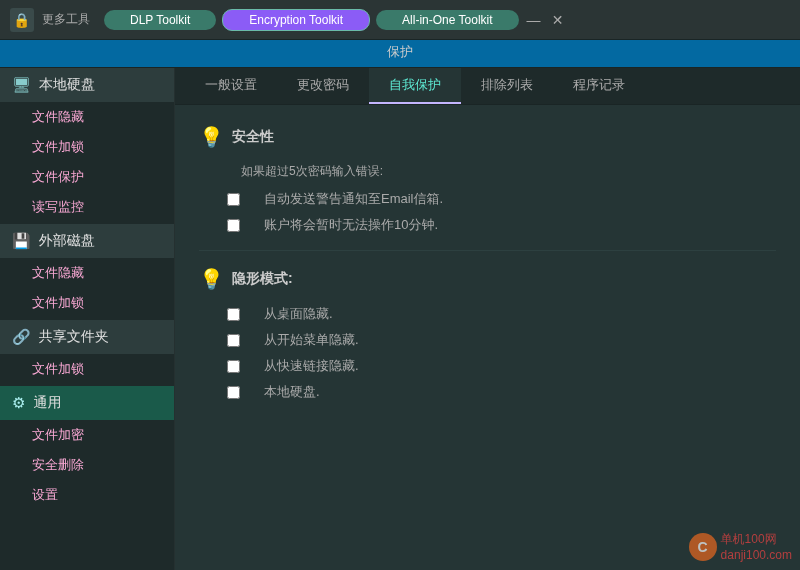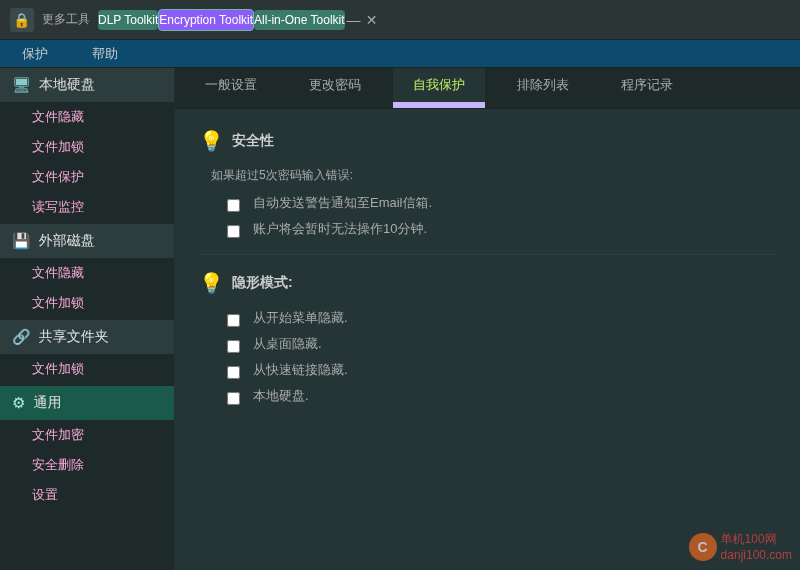--- a/index.html
+++ b/index.html
@@ -35,30 +35,31 @@
       font-size: 14px;
     }
     .titlebar-title {
       color: #ddd;
       font-size: 13px;
       flex: 1;
     }
     .titlebar-controls {
       display: flex;
       align-items: center;
+      gap: 6px;
     }
     .more-tools-label {
       color: #aaa;
       font-size: 12px;
       margin-right: 8px;
     }
     .toolkit-btn {
-      padding: 3px 0;
+      padding: 3px 26px;
       border: none;
-      border-radius: 4px;
+      border-radius: 10px;
       font-size: 12px;
       cursor: pointer;
       font-family: "Microsoft YaHei", sans-serif;
     }
     .toolkit-btn-dlp {
       background: #3a7a6a;
       color: #fff;
     }
     .toolkit-btn-encryption {
       background: #8b5cf6;
@@ -78,27 +79,28 @@
       display: flex;
       align-items: center;
       justify-content: center;
       background: transparent;
       color: #aaa;
     }
     .win-btn-close { color: #aaa; }
 
     
     .menubar {
-      background: #0c4a6e;
+      background: #0369a1;
       height: 28px;
       display: flex;
       align-items: center;
       padding: 0 10px;
       border-bottom: 1px solid #1a2525;
-      gap: 20px;
+      gap: 0;
+      flex-direction: column;
     }
     .menu-item {
       padding: 3px 12px;
       color: #ccc;
       cursor: pointer;
       font-size: 13px;
       border-radius: 3px;
     }
 
     
@@ -150,33 +152,32 @@
       display: flex;
       flex-direction: column;
     }
 
     
     .tabs {
       display: flex;
       background: #1e2a2a;
       border-bottom: 1px solid #1a2525;
       padding: 0 10px;
-      gap: 12px;
     }
     .tab {
       padding: 8px 20px;
       color: #aaa;
       cursor: pointer;
       font-size: 13px;
       border-bottom: 2px solid transparent;
     }
     .tab.active {
-      color: #bef264;
+      color: #5eead4;
       background: #253535;
-      border-bottom: 6px solid #c4b5fd;
+      border-bottom: 2px solid #c4b5fd;
     }
 
     
     .panel {
       padding: 20px 24px;
       flex: 1;
       overflow-y: auto;
     }
 
     
@@ -191,27 +192,27 @@
       color: #8cc;
     }
     .section-title {
       color: #ccc;
       font-size: 14px;
       font-weight: bold;
     }
     .section-desc {
       color: #aaa;
       font-size: 12px;
-      margin-left: 12px;
+      margin-left: 42px;
       margin-bottom: 10px;
     }
     .checkbox-row {
       display: flex;
-      align-items: flex-end;
-      gap: 13px;
+      align-items: center;
+      gap: 24px;
       margin-left: 28px;
       margin-bottom: 8px;
     }
     .checkbox-row input[type="checkbox"] {
       width: 13px;
       height: 13px;
       accent-color: #4a9a7a;
       cursor: pointer;
     }
     .checkbox-label {
@@ -348,25 +349,25 @@
 
       <div class="divider"></div>
 
       <div class="section-header">
         <span class="section-icon">💡</span>
         <span class="section-title">隐形模式:</span>
       </div>
 
       <div class="checkbox-row">
         <input type="checkbox" style="">
+        <span class="checkbox-label">从桌面隐藏.</span>
+      </div>
+      <div class="checkbox-row">
+        <input type="checkbox" style="">
         <span class="checkbox-label">从开始菜单隐藏.</span>
-      </div>
-      <div class="checkbox-row">
-        <input type="checkbox" style="">
-        <span class="checkbox-label">从桌面隐藏.</span>
       </div>
       <div class="checkbox-row">
         <input type="checkbox" style="">
         <span class="checkbox-label">从快速链接隐藏.</span>
       </div>
       <div class="checkbox-row">
         <input type="checkbox" style="">
         <span class="checkbox-label">本地硬盘.</span>
       </div>
 

